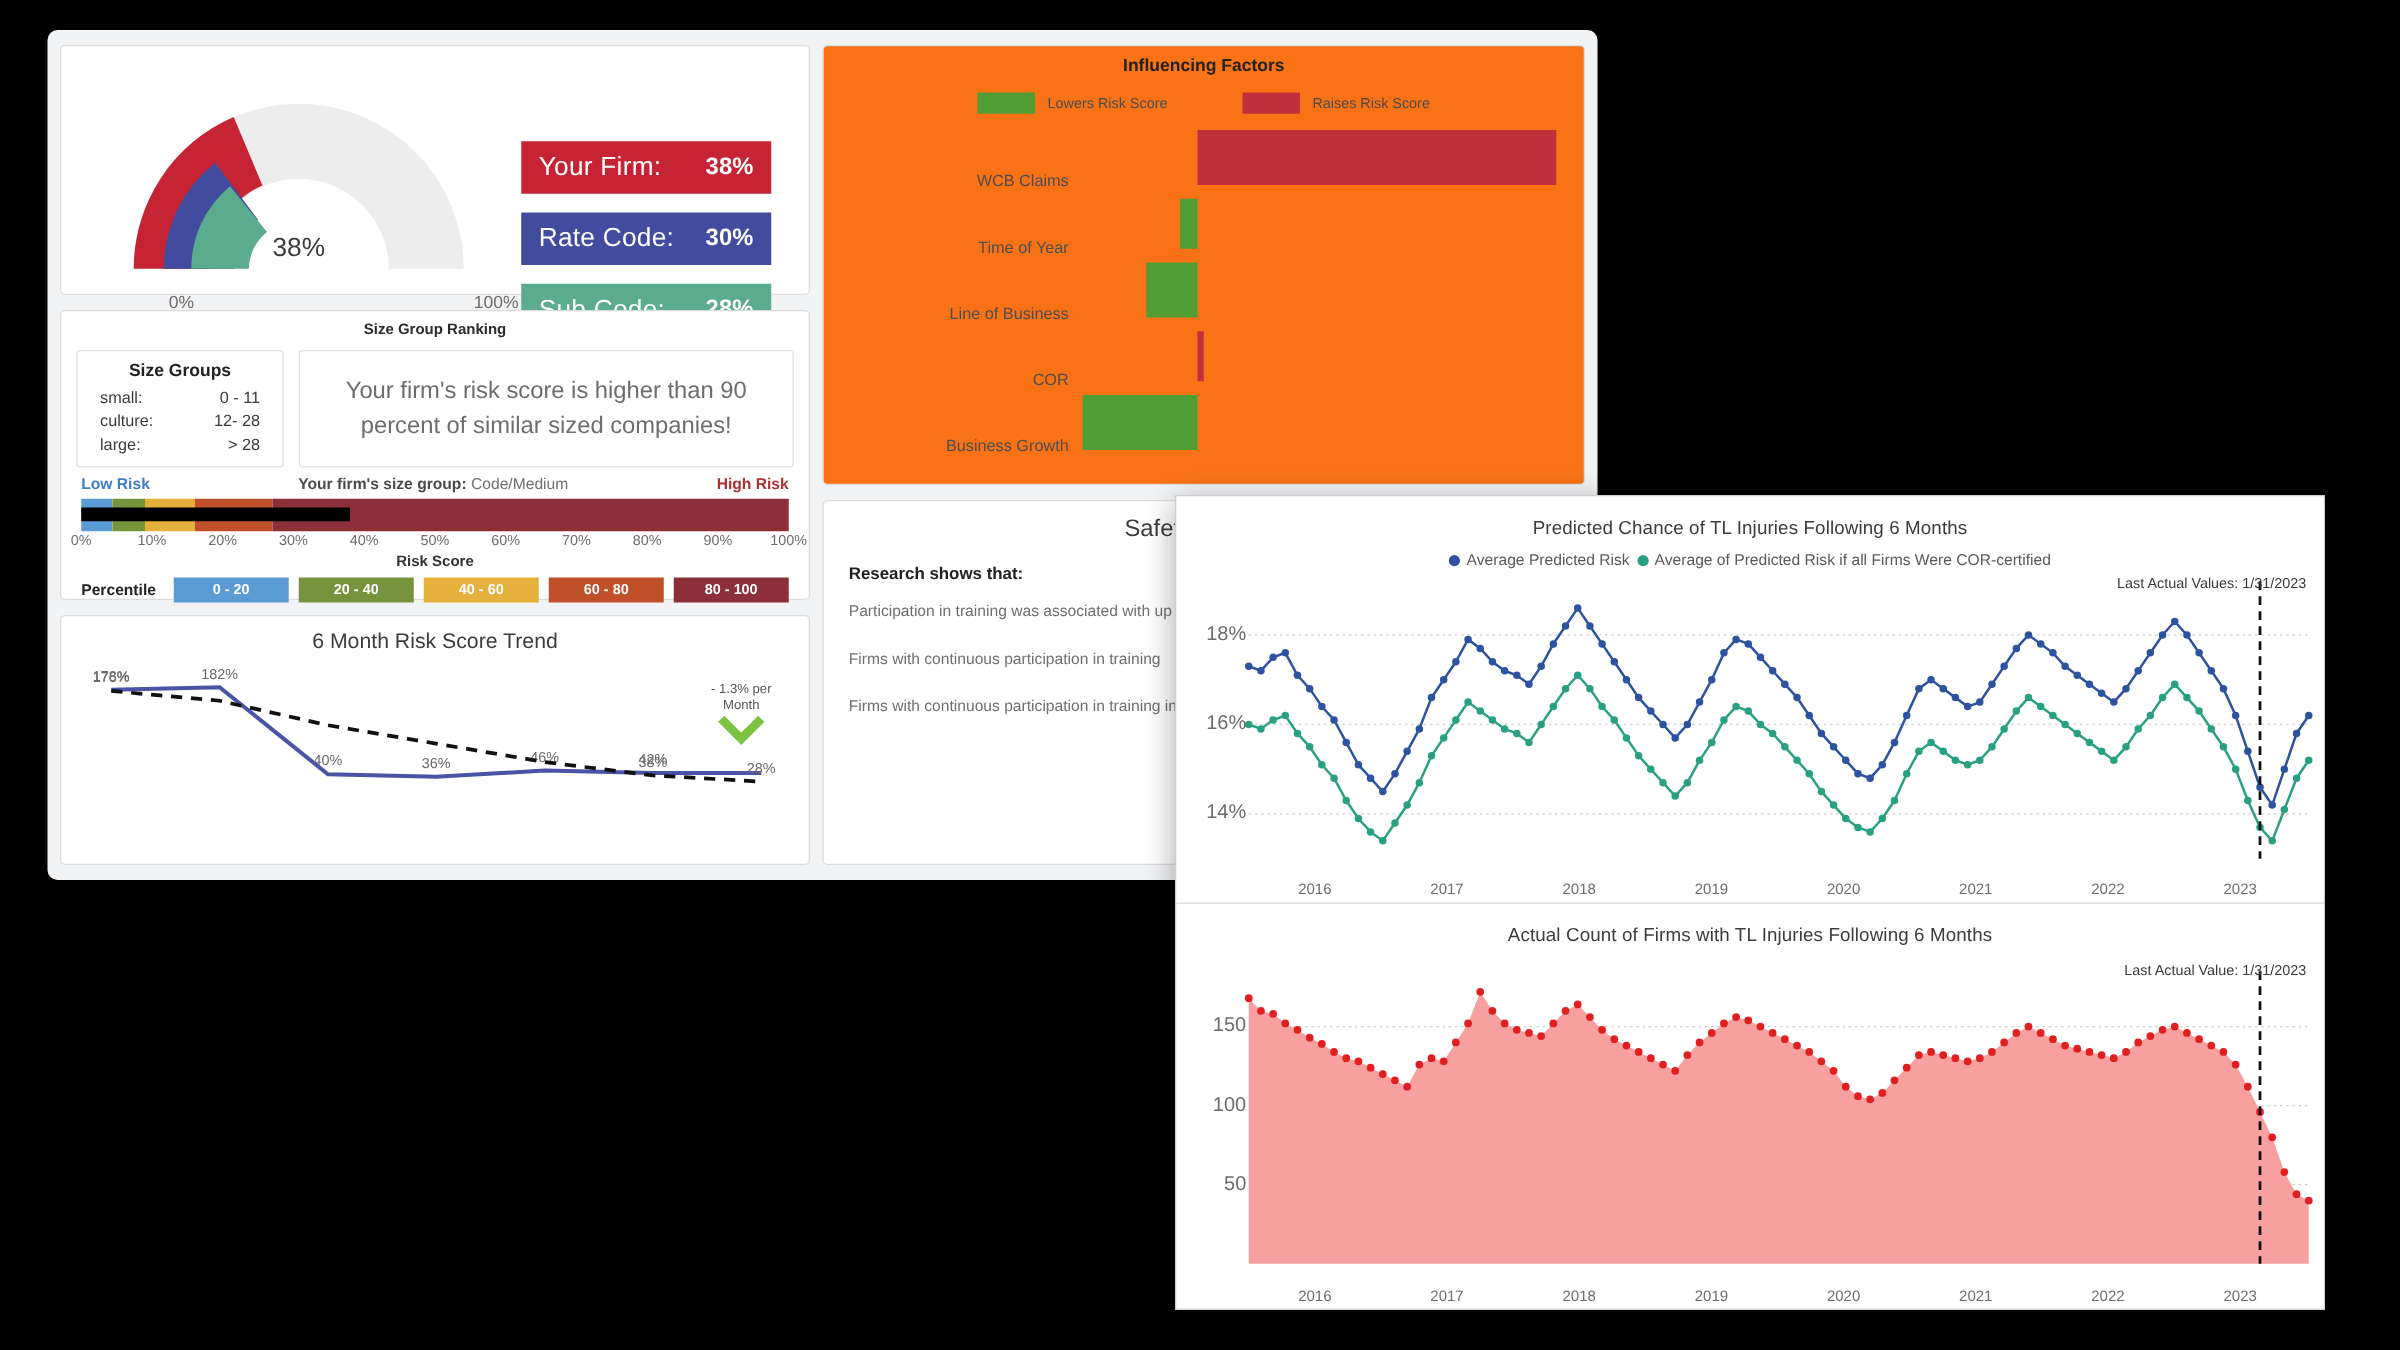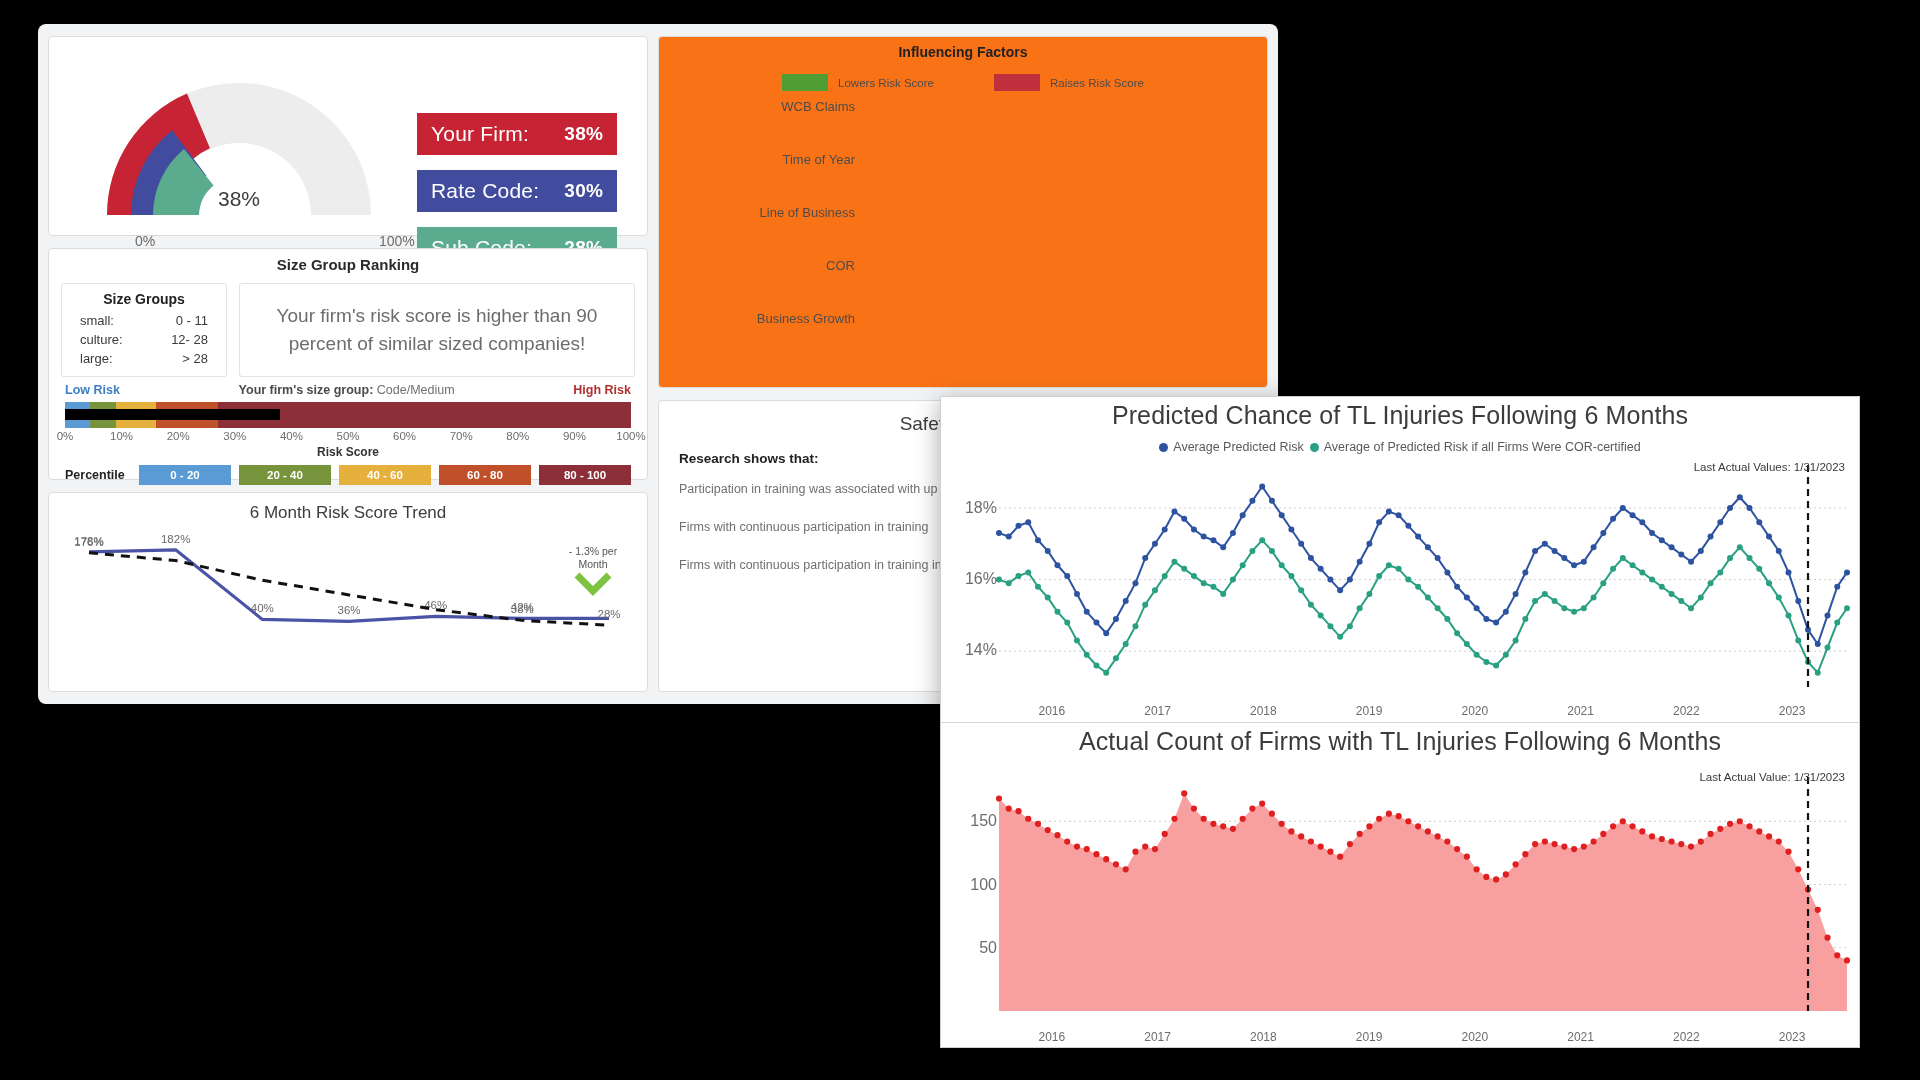--- a/index.html
+++ b/index.html
@@ -44,21 +44,21 @@
     padding: 9px 14px; margin-bottom: 15px; color: #fff;
     font-size: 21px; letter-spacing: .2px;
   }
   .badge .bval { font-weight: 700; font-size: 19px; }
   .badge-firm { background: #c62434; }
   .badge-rate { background: #414c9e; }
   .badge-sub  { background: #5bab8e; }
 
   
   #sizegroup-card { left: 10px; top: 224px; width: 600px; height: 232px; }
-  .sg-title { text-align:center; font-size: 15px; font-weight: 700; color:#2b2b2b; padding-top: 7px;}
+  .sg-title { text-align:center; font-size: 12px; font-weight: 700; color:#2b2b2b; padding-top: 7px;}
   .sg-body { display:flex; padding: 10px 12px 0 12px; gap: 12px; }
   .sg-groups { border:1px solid #e2e2e2; border-radius:3px; padding: 7px 18px; width: 166px;}
   .sg-groups h4 { font-size: 14px; text-align:center; color:#222; margin-bottom: 5px; }
   .sg-row { display:flex; justify-content:space-between; font-size: 13px; color:#3a3a3a; line-height:1.45; }
   .sg-row .k { }
   .sg-row .v { min-width: 50px; text-align:right; }
   .sg-message {
     flex:1; border:1px solid #e2e2e2; border-radius:3px;
     display:flex; align-items:center; justify-content:center; text-align:center;
     font-size: 19px; color: #6d6d6d; line-height: 1.45; padding: 6px 16px;
@@ -88,21 +88,21 @@
   .trend-ann { position:absolute; right: 24px; top: 52px; width: 60px; text-align:center;
                font-size: 10.5px; color:#555; line-height:1.25;}
 
   
   #factors-card { left: 620px; top: 12px; width: 610px; height: 352px; background:#f97316;}
   .factors-title { text-align:center; font-size: 14px; font-weight:700; color:#222; padding-top:7px; }
   .factors-legend { display:flex; justify-content:center; gap: 60px; margin-top: 14px; }
   .fl-item { display:flex; align-items:center; gap: 10px; font-size: 11.5px; color:#4b4b4b; }
   .fl-swatch { width: 46px; height: 17px; display:block;}
   .factors-plot { position:relative; margin-top: 8px; height: 268px; }
-  .frow { position:relative; height: 53px; display:flex; align-items:flex-start;flex-direction:column; }
+  .frow { position:relative; height: 53px; display:flex; align-items:flex-end; }
   .frow .flabel { width: 222px; text-align:right; padding-right: 26px; font-size: 13px; color:#4c4c4c; }
   .fbarzone { position:relative; flex:1; height: 100%; }
   .fbar { position:absolute; top:50%; transform: translateY(-50%); }
 
   
   #safety-card { left: 620px; top: 376px; width: 610px; height: 292px; }
   .safety-title { text-align:center; font-size: 19px; color:#3c3c3c; padding-top: 12px; }
   .safety-body { padding: 16px 20px 0 20px; }
   .safety-body h5 { font-size: 13.5px; color:#222; margin-bottom: 14px; }
   .safety-body p { font-size: 12.5px; color:#6f6f6f; line-height: 1.45; margin-bottom: 20px; }
@@ -111,21 +111,21 @@
   .right-panel {
     position: absolute; left: 940px; top: 396px;
     width: 920px; height: 652px;
     background: #ffffff;
     border: 1px solid #cfcfcf;
     box-shadow: 0 6px 24px rgba(0,0,0,.35);
   }
   .rp-chart { position:relative; }
   .rp-chart.top { height: 326px; border-bottom: 1px solid #d6d6d6; }
   .rp-chart.bottom { height: 325px; }
-  .rp-title { text-align:center; font-size: 25px; color:#3c3c3c; padding-top: 4px; letter-spacing:.1px;}
+  .rp-title { text-align:center; font-size: 15px; color:#3c3c3c; padding-top: 17px; letter-spacing:.1px;}
   .rp-legend { display:flex; justify-content:center; gap: 6px; margin-top: 10px; font-size: 12.5px; color:#5a5a5a;}
   .rp-legend .li { display:flex; align-items:center; gap: 5px; }
   .dot { width: 9px; height: 9px; border-radius:50%; display:block;}
   .rp-plot { position:absolute; left: 0; right: 0; top: 58px; bottom: 30px; }
   .rp-xaxis { position:absolute; left: 58px; right: 14px; bottom: 4px; display:flex; }
   .rp-xaxis span { flex:1; text-align:center; font-size: 12px; color:#6c6c6c;}
   .rp-yaxis { position:absolute; left: 10px; top: 0; bottom: 0; width: 46px; }
   .rp-yaxis span { position:absolute; right: 0; transform: translateY(-50%); font-size: 16px; color:#6c6c6c;}
   .last-actual { position:absolute; font-size: 11.5px; color:#3a3a3a; }
 </style>

